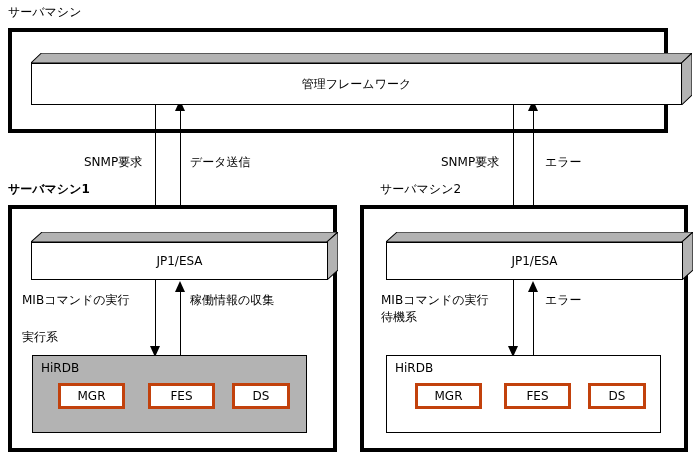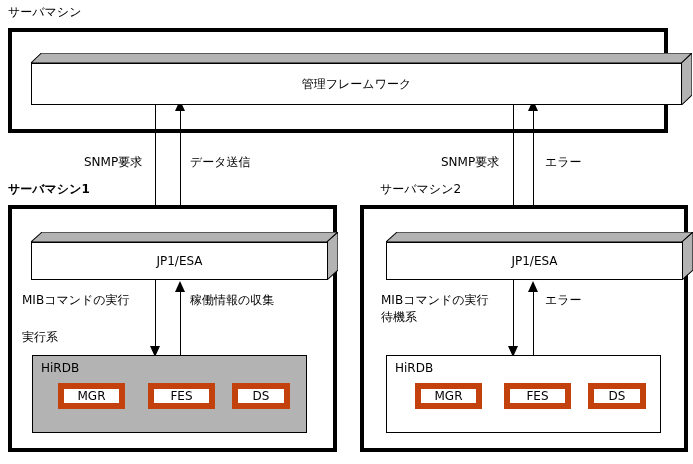--- a/index.html
+++ b/index.html
@@ -83,21 +83,21 @@
     position: absolute;
     left: 8px;
     top: 6px;
     font-size: 12px;
     line-height: 13px;
     white-space: nowrap;
   }
   .proc {
     position: absolute;
     background: #ffffff;
-    border: 6px solid #c2410c;
+    border: 3px solid #c2410c;
     box-sizing: border-box;
     display: flex;
     align-items: center;
     justify-content: center;
     font-size: 12px;
     white-space: nowrap;
   }
 
   
   .vline {

